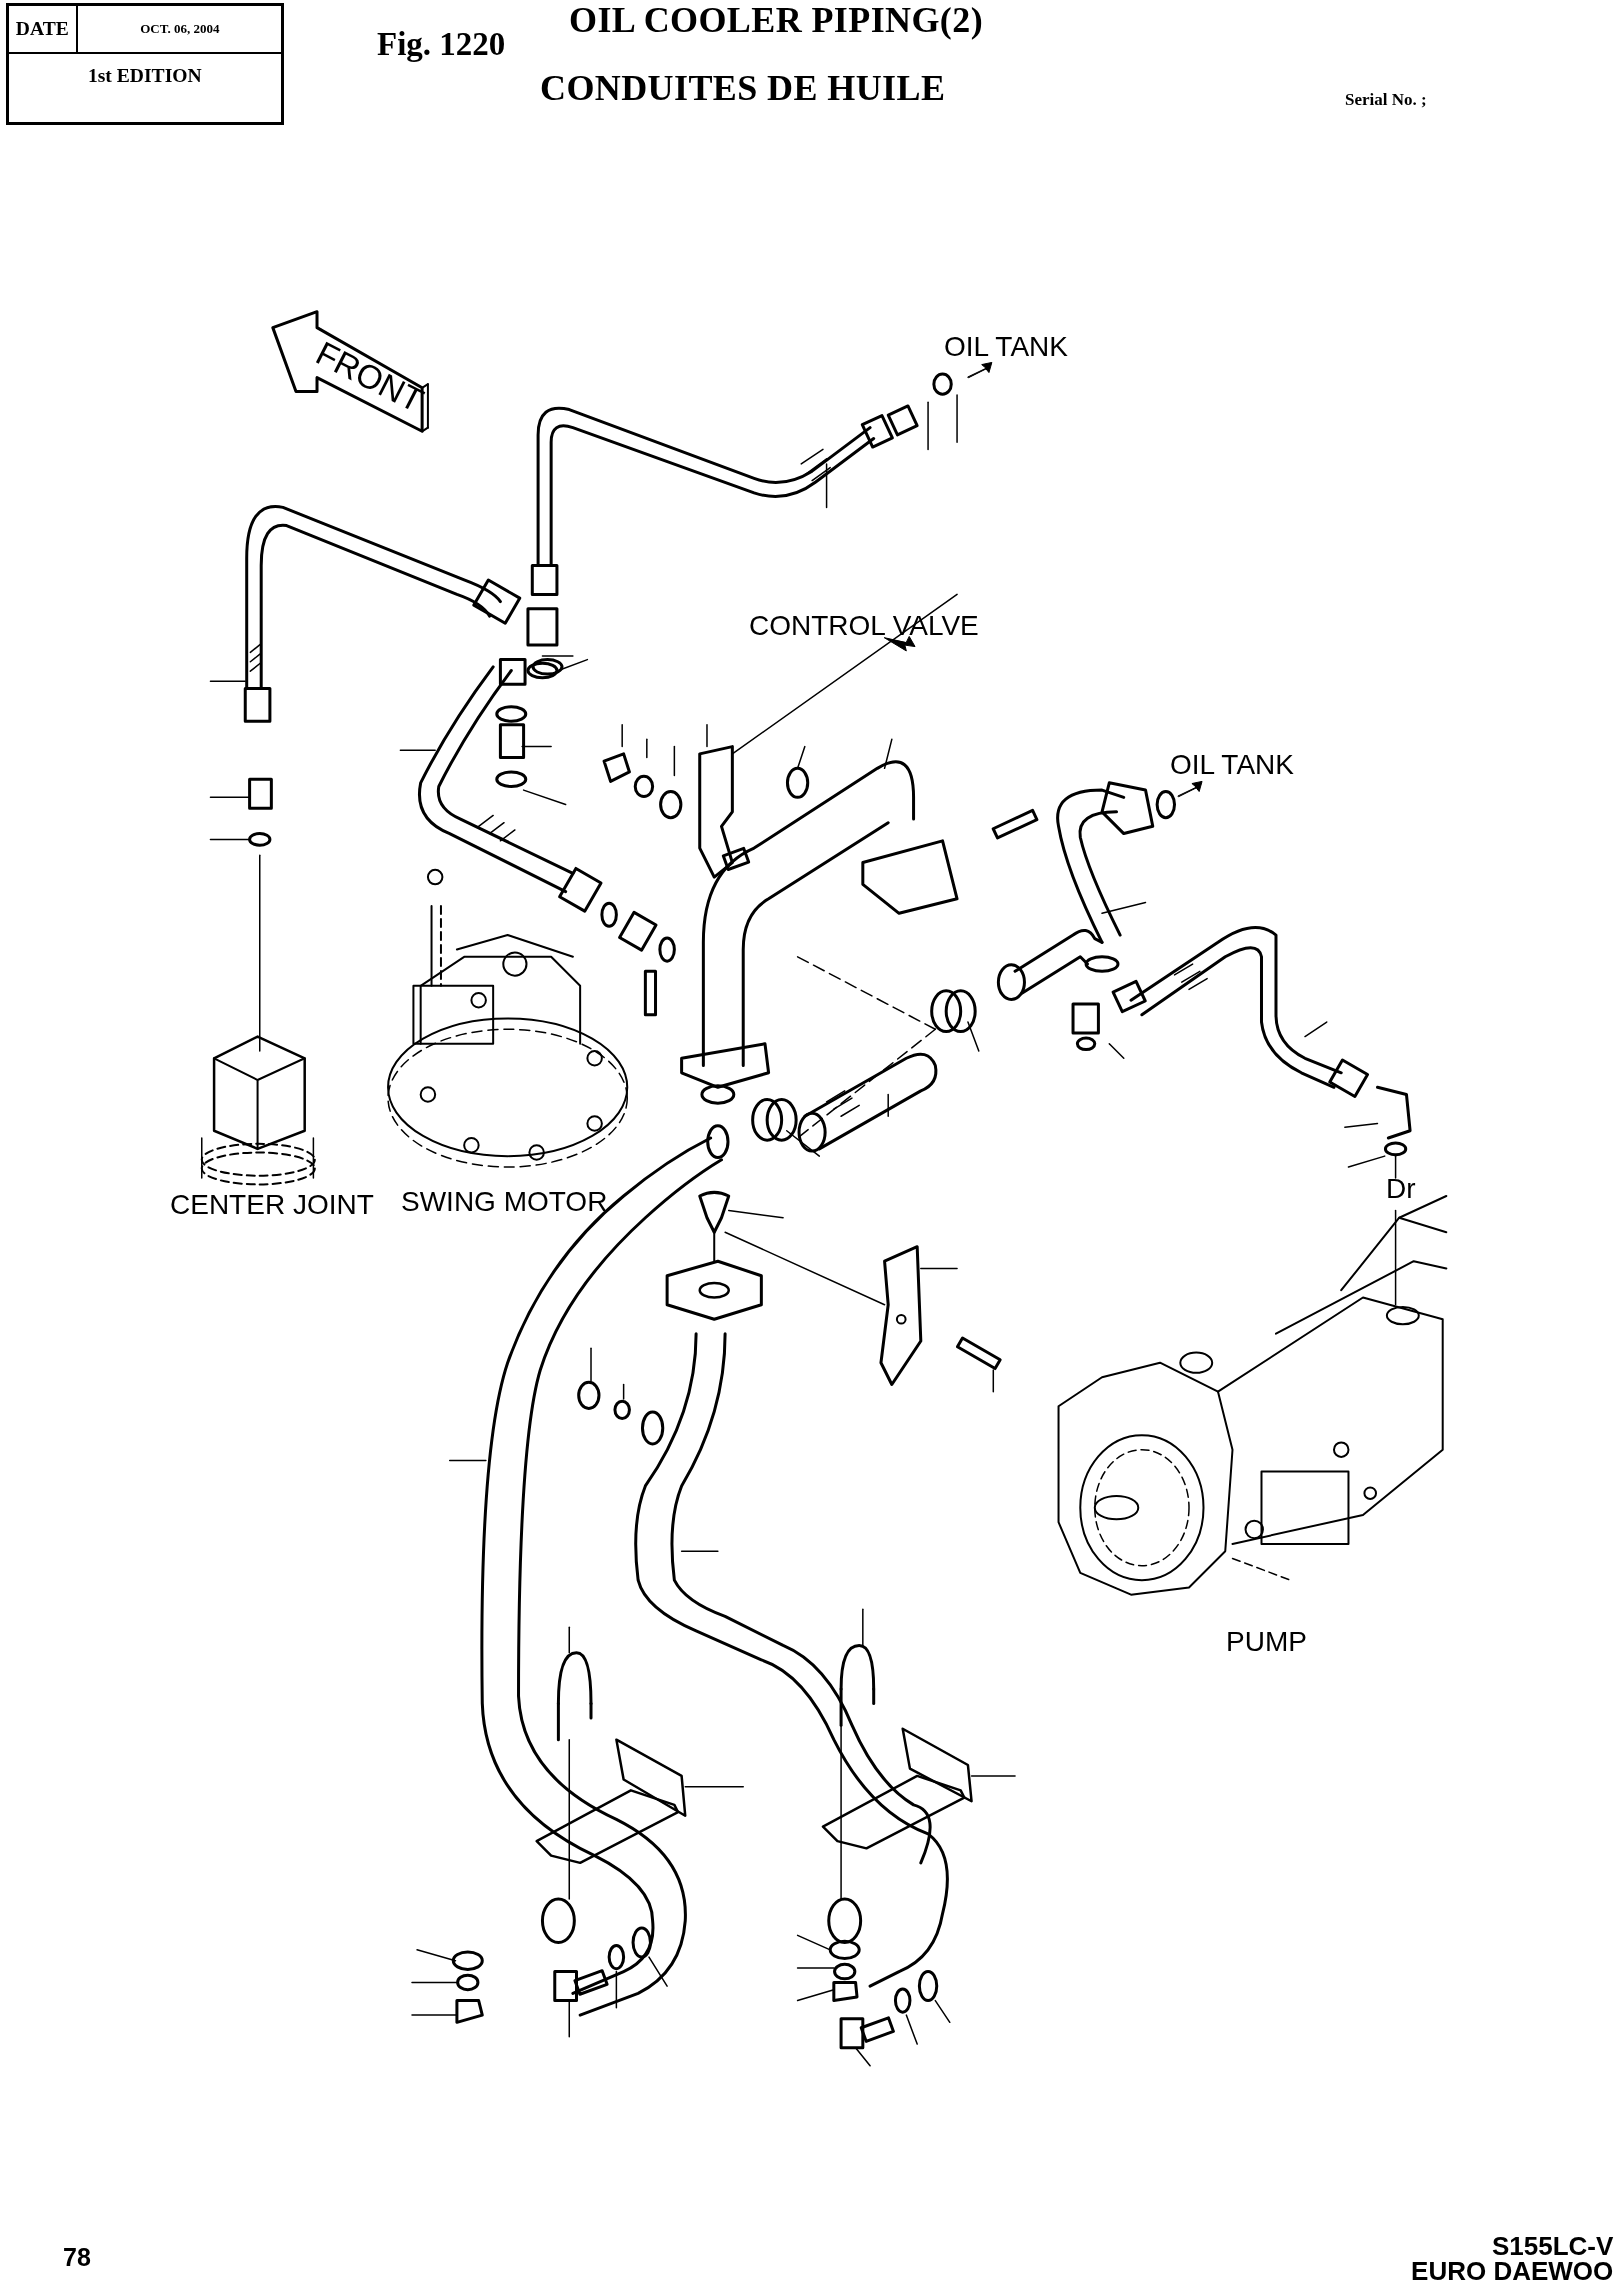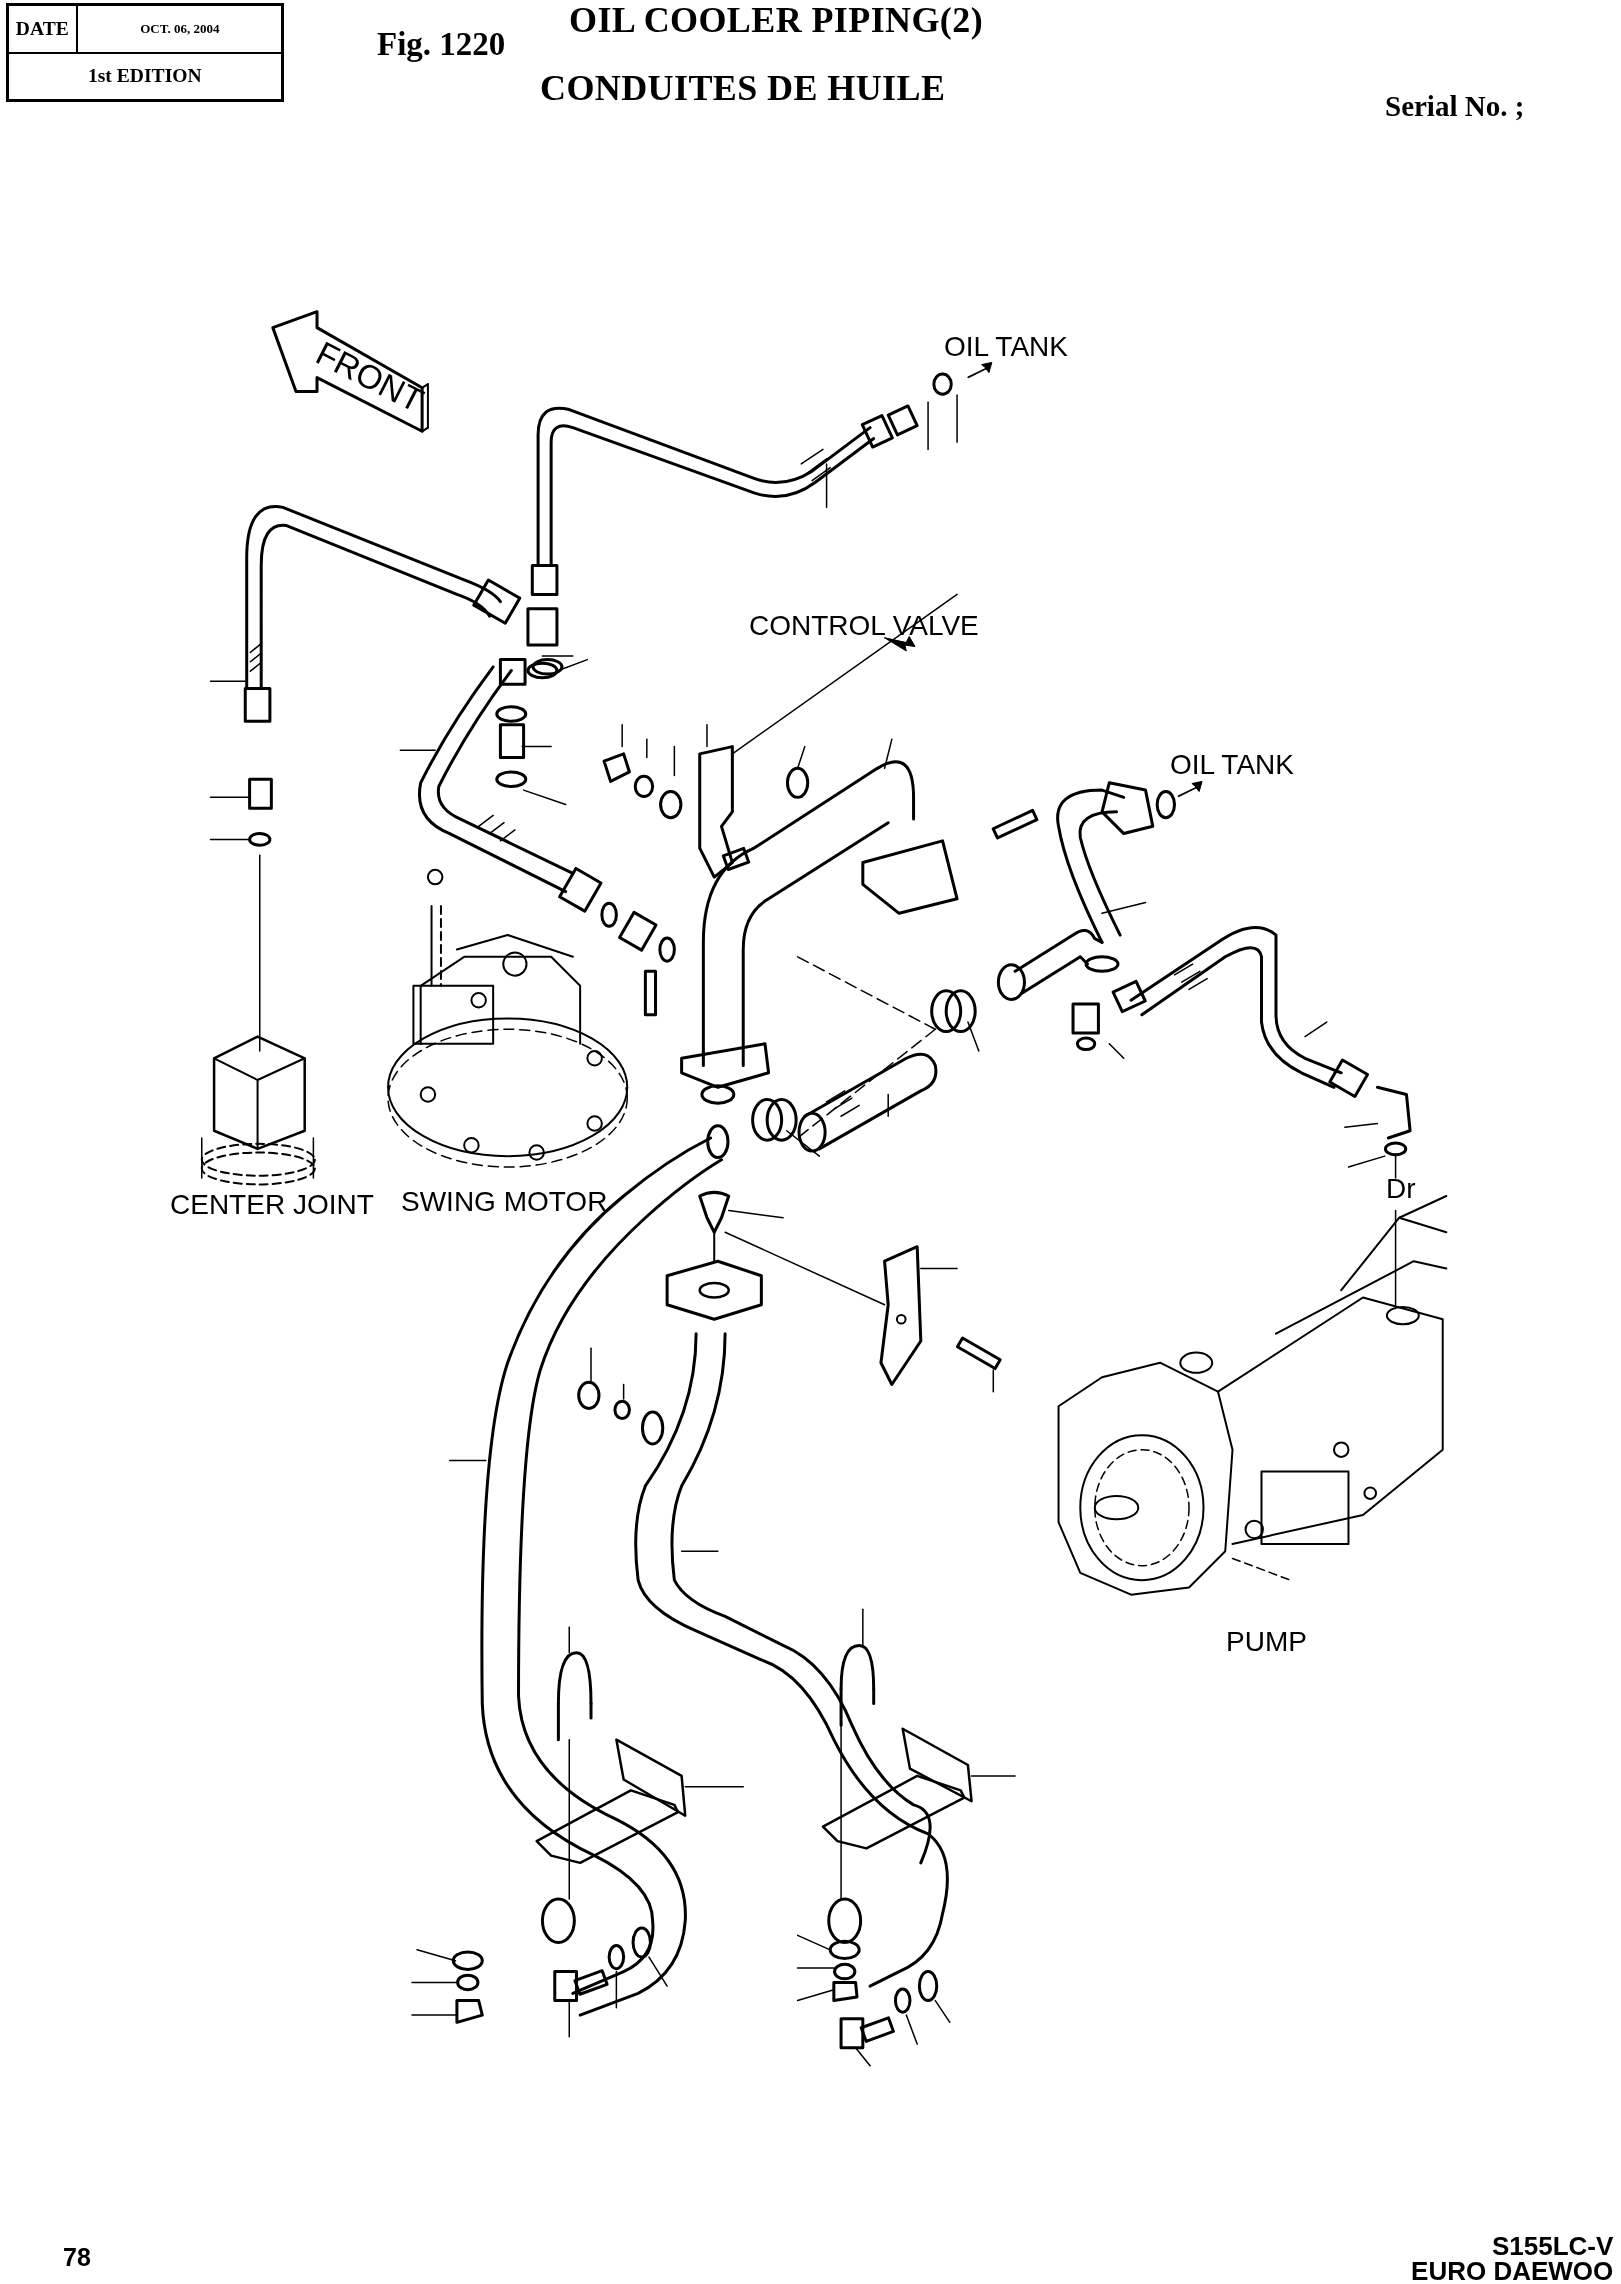--- a/index.html
+++ b/index.html
@@ -1,25 +1,25 @@
 <!DOCTYPE html>
 <html style="font-size:11.6px"><head>
 <meta charset="utf-8">
 <style>
   html, body { margin:0; padding:0; background:#ffffff; }
   body { width:1622px; height:2284px; position:relative; overflow:hidden; font-family:"Liberation Sans", sans-serif; color:#000; }
-  .hdr-box { position:absolute; left:5.8px; top:2.9px; width:278px; height:99px; border:3.6px solid #000; box-sizing:border-box; font-family:"Liberation Serif", serif; font-weight:bold; }
+  .hdr-box { position:absolute; left:5.8px; top:2.9px; width:278px; height:122px; border:3.6px solid #000; box-sizing:border-box; font-family:"Liberation Serif", serif; font-weight:bold; }
   .hdr-row1 { position:absolute; left:0; top:0; width:100%; height:46px; border-bottom:2.2px solid #000; }
   .hdr-date-lbl { position:absolute; left:0; top:0; width:67px; height:46px; border-right:2.2px solid #000; display:flex; align-items:center; justify-content:center; font-size:19.6px; }
   .hdr-date-val { position:absolute; left:70px; top:0; right:0; height:46px; display:flex; align-items:center; justify-content:center; font-size:13px; }
   .hdr-edition { position:absolute; left:0; top:49px; width:100%; height:43px; display:flex; align-items:center; justify-content:center; font-size:19.6px; }
   .fig-num { position:absolute; left:377px; top:26px; font-family:Liberation Serif, serif; font-weight:bold; font-size:33px; }
   .title1 { position:absolute; left:540px; top:-1.4px; font-family:"Liberation Serif", serif; font-weight:bold; font-size:36px; letter-spacing:0.4px;margin-left:29px; }
   .title2 { position:absolute; left:540px; top:42px; font-family:"Liberation Serif", serif; font-weight:bold; font-size:36px; letter-spacing:0.4px;margin-top:25px; }
-  .serial { position:absolute; left:1345px; top:90px; font-family:"Liberation Serif", serif; font-weight:bold; font-size:29px;margin-left:40px; }
+  .serial { position:absolute; left:1345px; top:90px; font-family:"Liberation Serif", serif; font-weight:bold; font-size:17px; }
   .page-num { position:absolute; left:19px; top:2243px; font-weight:bold; font-size:25px;margin-left:44px; }
   .model { position:absolute; right:8.7px; top:2234px; text-align:right; font-weight:bold; font-size:26px; line-height:25px; }
   .lbl { position:absolute; font-size:28px; white-space:nowrap; }
   svg.drawing { position:absolute; left:0; top:0; }
   svg.drawing * { vector-effect:non-scaling-stroke; }
 </style>
 </head>
 <body>
 
 <div class="hdr-box">

